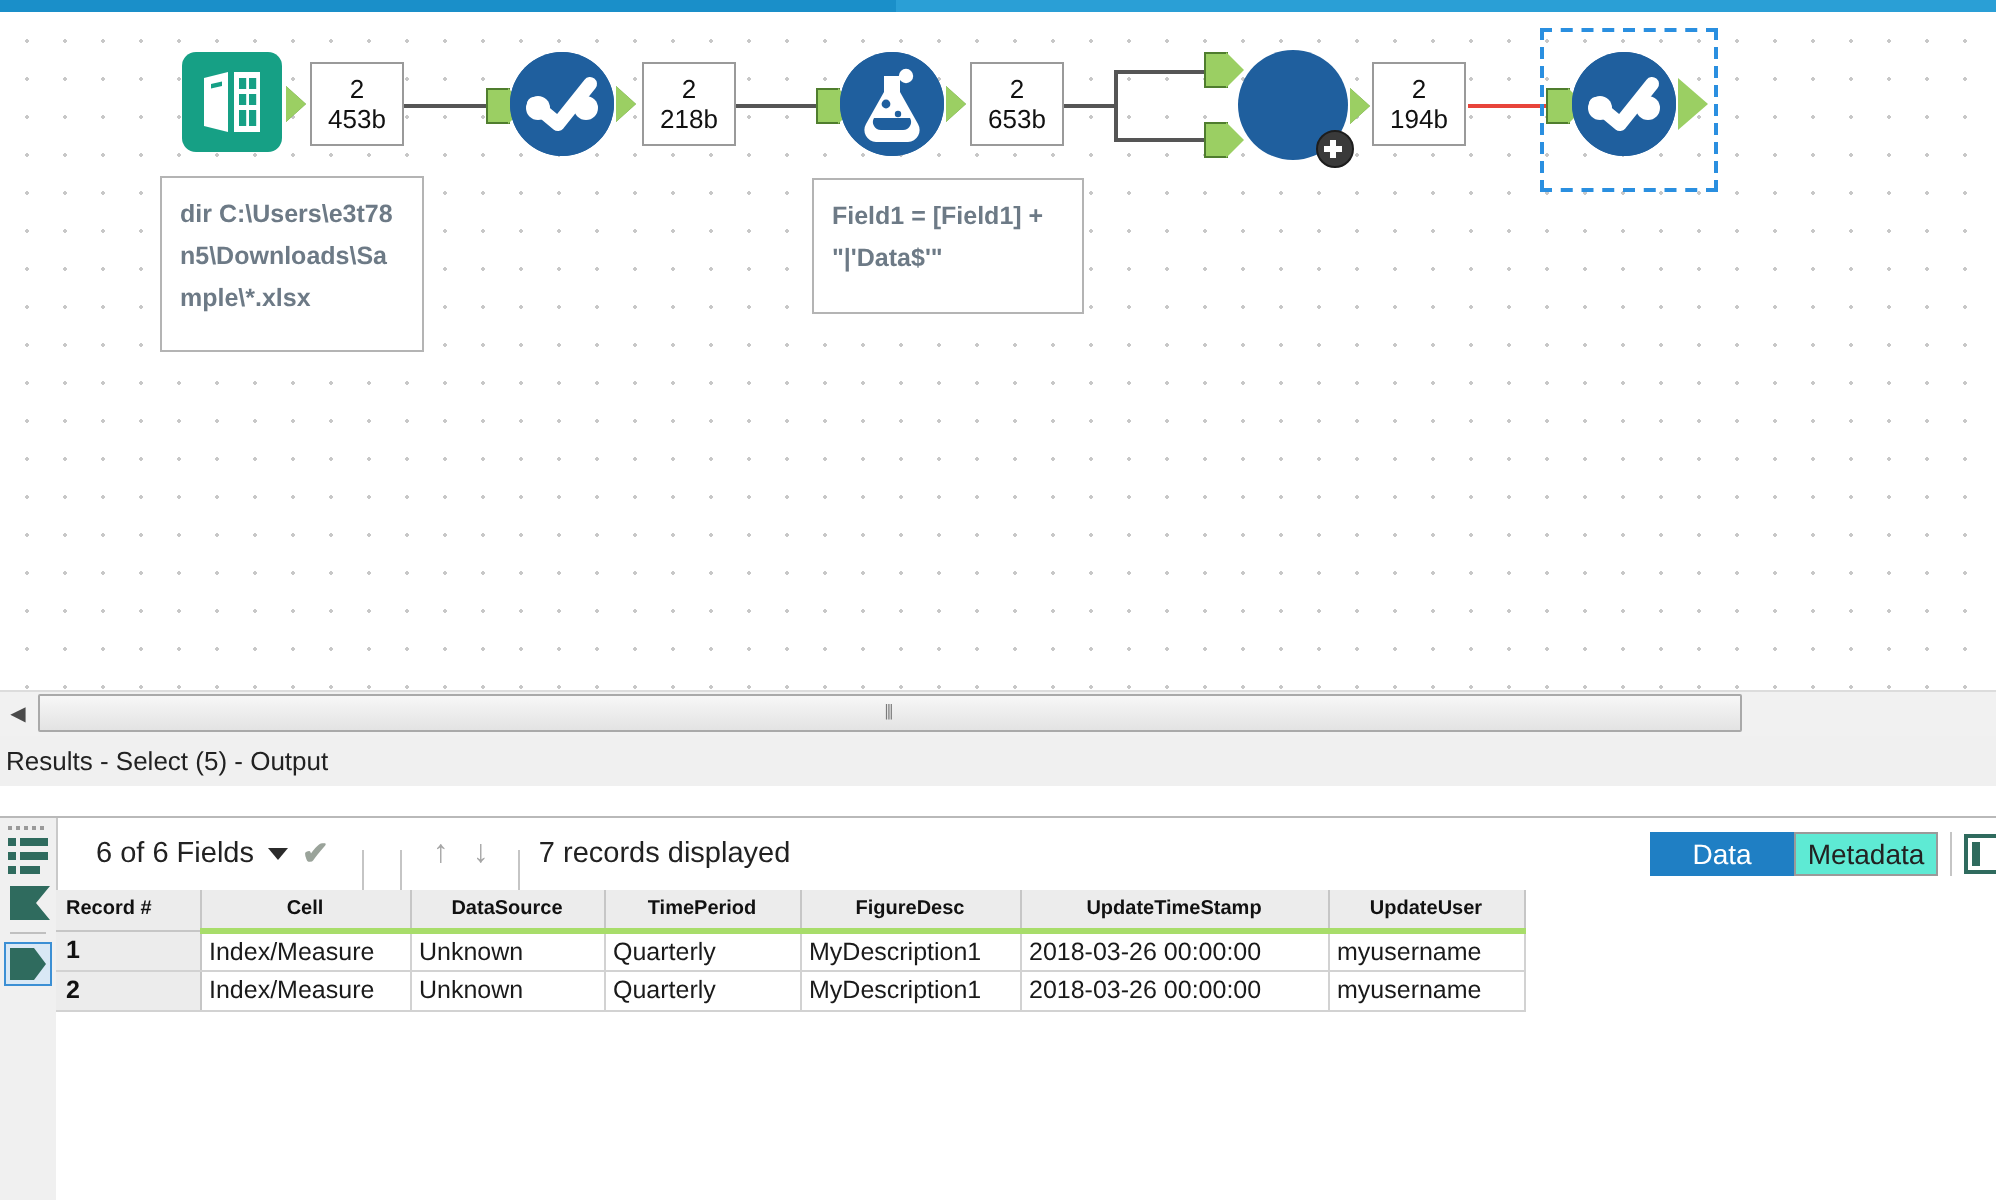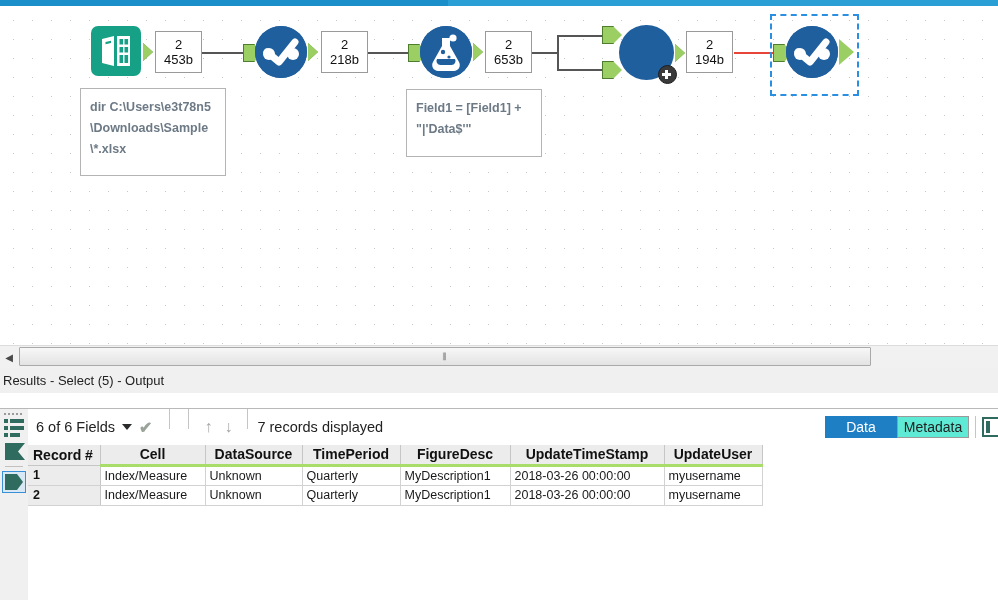--- a/index.html
+++ b/index.html
@@ -140,22 +140,22 @@
   .g-list{top:9px;width:21px;height:20px;}
   .g-flag{top:33px;width:22px;height:19px;}
   .g-divider{position:absolute;left:5px;top:57px;width:18px;height:1px;background:#c0c0c0;}
   .g-sel{
     position:absolute;left:2px;top:62px;width:24px;height:22px;
     border:1px solid #3b8fd4;background:#d9e8f5;box-sizing:border-box;
   }
 
   
   .res-toolbar{
-    position:absolute;left:28px;top:0;right:0;height:36px;background:#ffffff;
-    display:flex;align-items:flex-start;
+    position:absolute;left:40px;top:0;right:0;height:36px;background:#ffffff;
+    display:flex;align-items:flex-end;
   }
   .tb-item{display:flex;align-items:center;font-size:14.5px;color:#222;height:36px;}
   .tb-pad{padding:0 8px;}
   .caret{
     width:0;height:0;border-left:5px solid transparent;border-right:5px solid transparent;
     border-top:6px solid #2b2b2b;margin-left:7px;
   }
   .checkmk{color:#9aa39a;font-size:16px;margin-left:7px;font-weight:bold;}
   .vsep{width:1px;height:20px;background:#c5c5c5;margin:0 9px;}
   .updn{color:#a6a6a6;font-size:16px;padding:0 6px;}
@@ -166,21 +166,21 @@
     font-size:14px;border:1px solid #9a9a9a;box-sizing:border-box;background:#5eead4;color:#222;
   }
   .seg-btn.active{background:#1f7fc4;color:#fff;border-color:#1f7fc4;}
   .tb-vsep{width:1px;height:22px;background:#c5c5c5;margin:0 6px;}
   .edge-ico{width:16px;height:22px;overflow:hidden;}
 
   
   .grid{position:absolute;left:28px;top:36px;right:0;bottom:0;background:#fff;overflow:hidden;}
   table.dg{border-collapse:collapse;table-layout:fixed;}
   table.dg th{
-    background:#ececec;font-size:14px;font-weight:bold;color:#111;
+    background:#ececec;font-size:10px;font-weight:bold;color:#111;
     height:20px;padding:0 4px;text-align:center;
     border-right:1px solid #c6c6c6;border-bottom:3px solid #a8dd6a;
     box-sizing:border-box;white-space:nowrap;overflow:hidden;
   }
   table.dg th.rec{
     border-bottom:1px solid #c6c6c6;background:#ececec;text-align:left;padding-left:5px;
   }
   table.dg td{
     height:20px;font-size:12.5px;padding:0 4px;border-right:1px solid #d2d2d2;
     border-bottom:1px solid #d2d2d2;box-sizing:border-box;white-space:nowrap;
@@ -305,21 +305,21 @@
         <svg class="sel-glyph" viewBox="0 0 52 52" aria-hidden="true">
           <circle cx="26" cy="26" r="26" fill="#1f5f9e"></circle>
           <circle cx="14" cy="28" r="6" fill="#fff"></circle>
           <circle cx="38" cy="28" r="6" fill="#fff"></circle>
           <path d="M12 26 L24 36 L40 16" stroke="#fff" stroke-width="7" fill="none" stroke-linecap="round" stroke-linejoin="round"></path>
         </svg>
       </div>
       <div class="arrow-big" style="left:53px;top:13px;"></div>
     </div>
 
-    <div class="anno" style="left:80px;top:82px;width:146px;height:88px;">dir C:\Users\e3t78n5\Downloads\Sample\*.xlsx</div>
+    <div class="anno" style="left:80px;top:82px;width:132px;height:88px;">dir C:\Users\e3t78n5\Downloads\Sample\*.xlsx</div>
 
     <div class="anno formula" style="left:406px;top:83px;width:136px;height:68px;">Field1 = [Field1] + "|'Data$'"</div>
   </div>
 
   <div class="hscroll">
     <div class="btnleft">◀</div>
     <div class="track">
       <div class="grip">⦀</div>
     </div>
   </div>

